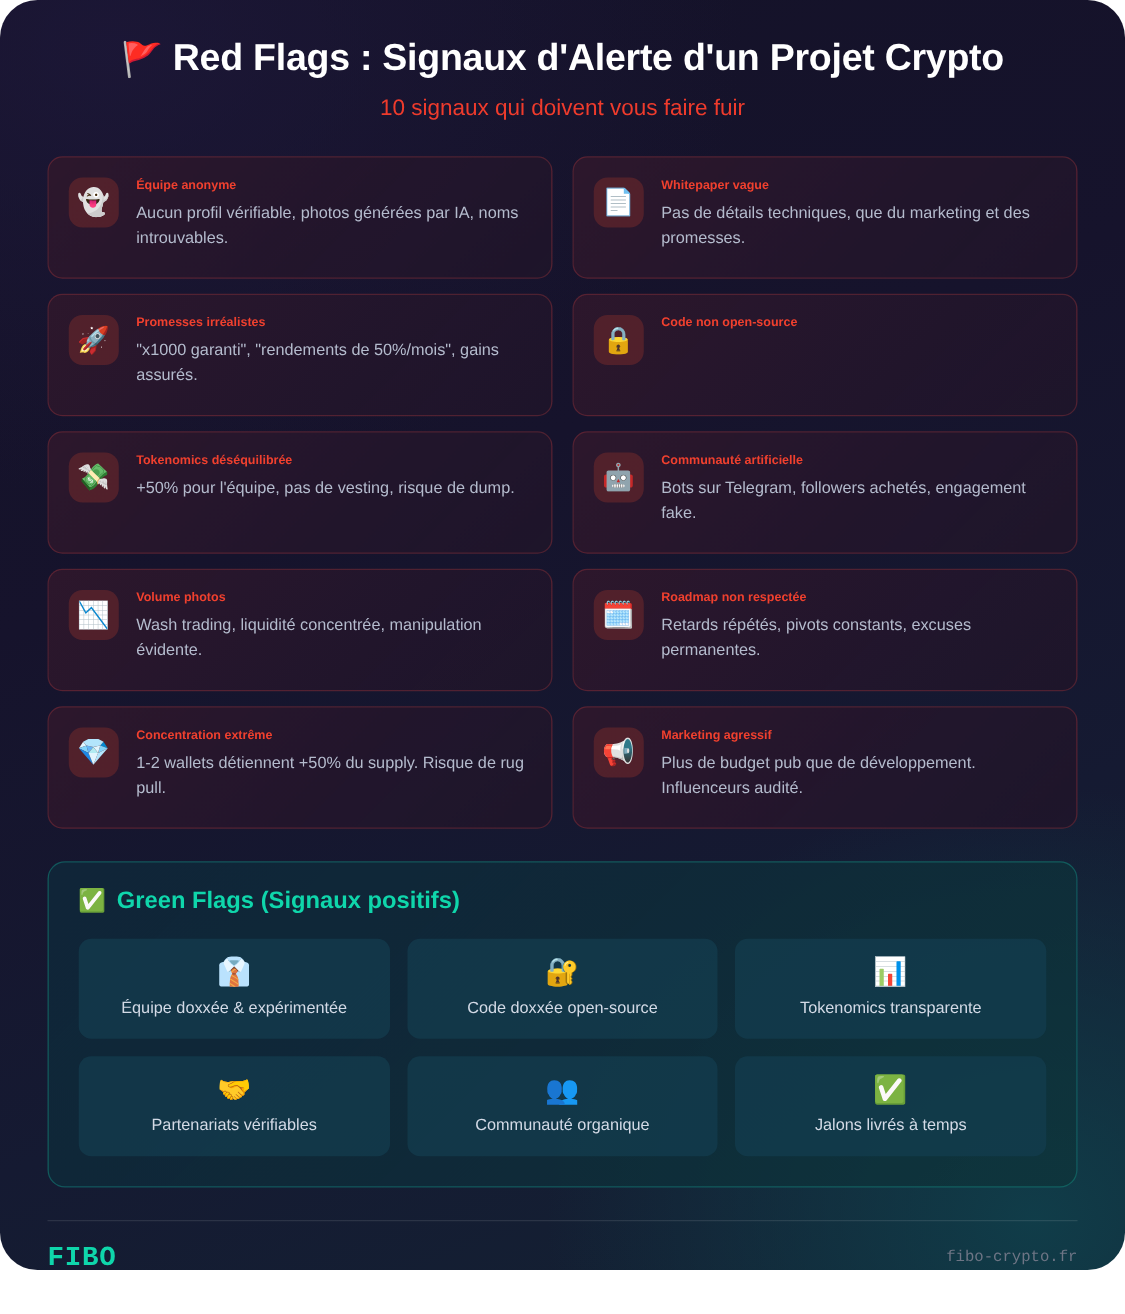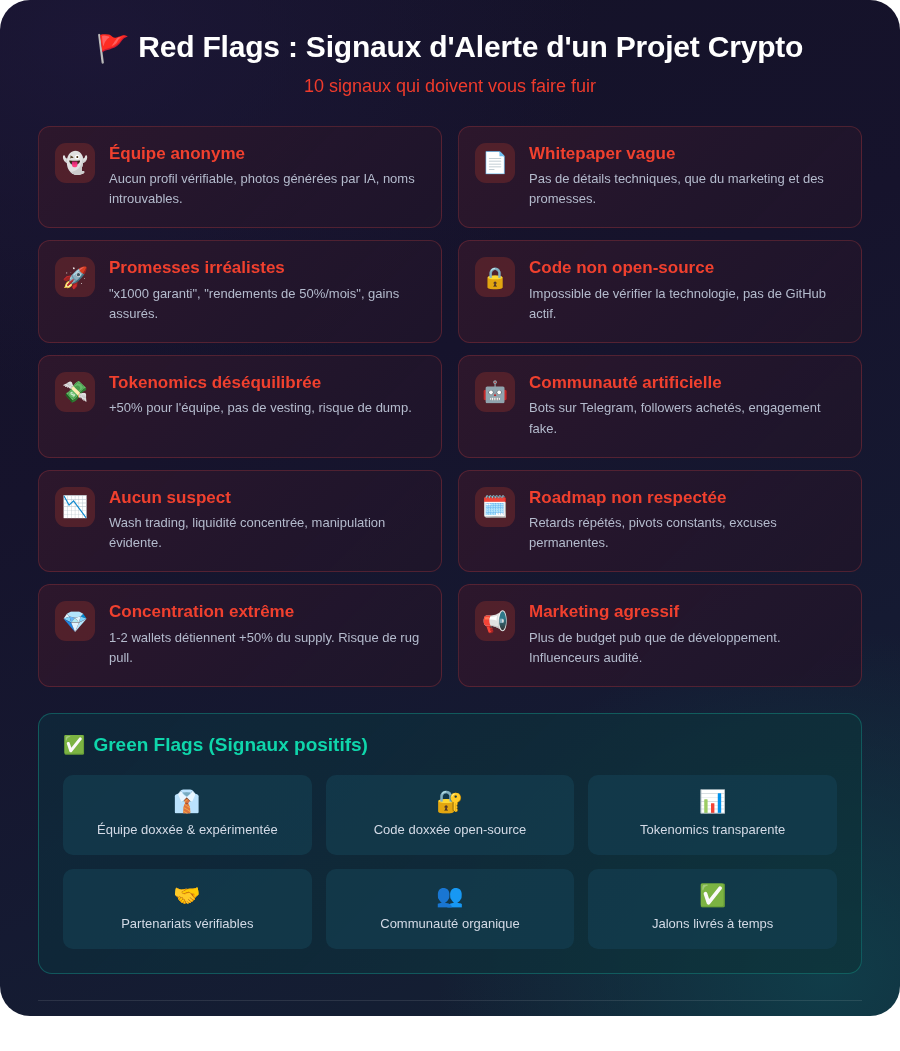--- a/index.html
+++ b/index.html
@@ -83,21 +83,21 @@
     font-size: 21px;
     line-height: 1;
   }
   .flag-text {
     flex: 1 1 auto;
     min-width: 0;
     padding-top: 1px;
   }
   .flag-title {
     color: #f0402e;
-    font-size: 17px;
+    font-size: 10px;
     font-weight: bold;
     line-height: 1.2;
     margin: 0 0 5px 0;
   }
   .flag-desc {
     color: #b4bbcd;
     font-size: 13px;
     line-height: 1.55;
     margin: 0;
   }
@@ -204,21 +204,20 @@
       <div class="flag-text">
         <p class="flag-title">Promesses irréalistes</p>
         <p class="flag-desc">"x1000 garanti", "rendements de 50%/mois", gains assurés.</p>
       </div>
     </div>
 
     <div class="flag-card">
       <div class="flag-icon">🔒</div>
       <div class="flag-text">
         <p class="flag-title">Code non open-source</p>
-        <p class="flag-desc">Impossible de vérifier la technologie, pas de GitHub actif.</p>
       </div>
     </div>
 
     <div class="flag-card">
       <div class="flag-icon">💸</div>
       <div class="flag-text">
         <p class="flag-title">Tokenomics déséquilibrée</p>
         <p class="flag-desc">+50% pour l'équipe, pas de vesting, risque de dump.</p>
       </div>
     </div>
@@ -227,21 +226,21 @@
       <div class="flag-icon">🤖</div>
       <div class="flag-text">
         <p class="flag-title">Communauté artificielle</p>
         <p class="flag-desc">Bots sur Telegram, followers achetés, engagement fake.</p>
       </div>
     </div>
 
     <div class="flag-card">
       <div class="flag-icon">📉</div>
       <div class="flag-text">
-        <p class="flag-title">Aucun suspect</p>
+        <p class="flag-title">Volume photos</p>
         <p class="flag-desc">Wash trading, liquidité concentrée, manipulation évidente.</p>
       </div>
     </div>
 
     <div class="flag-card">
       <div class="flag-icon">🗓️</div>
       <div class="flag-text">
         <p class="flag-title">Roadmap non respectée</p>
         <p class="flag-desc">Retards répétés, pivots constants, excuses permanentes.</p>
       </div>

